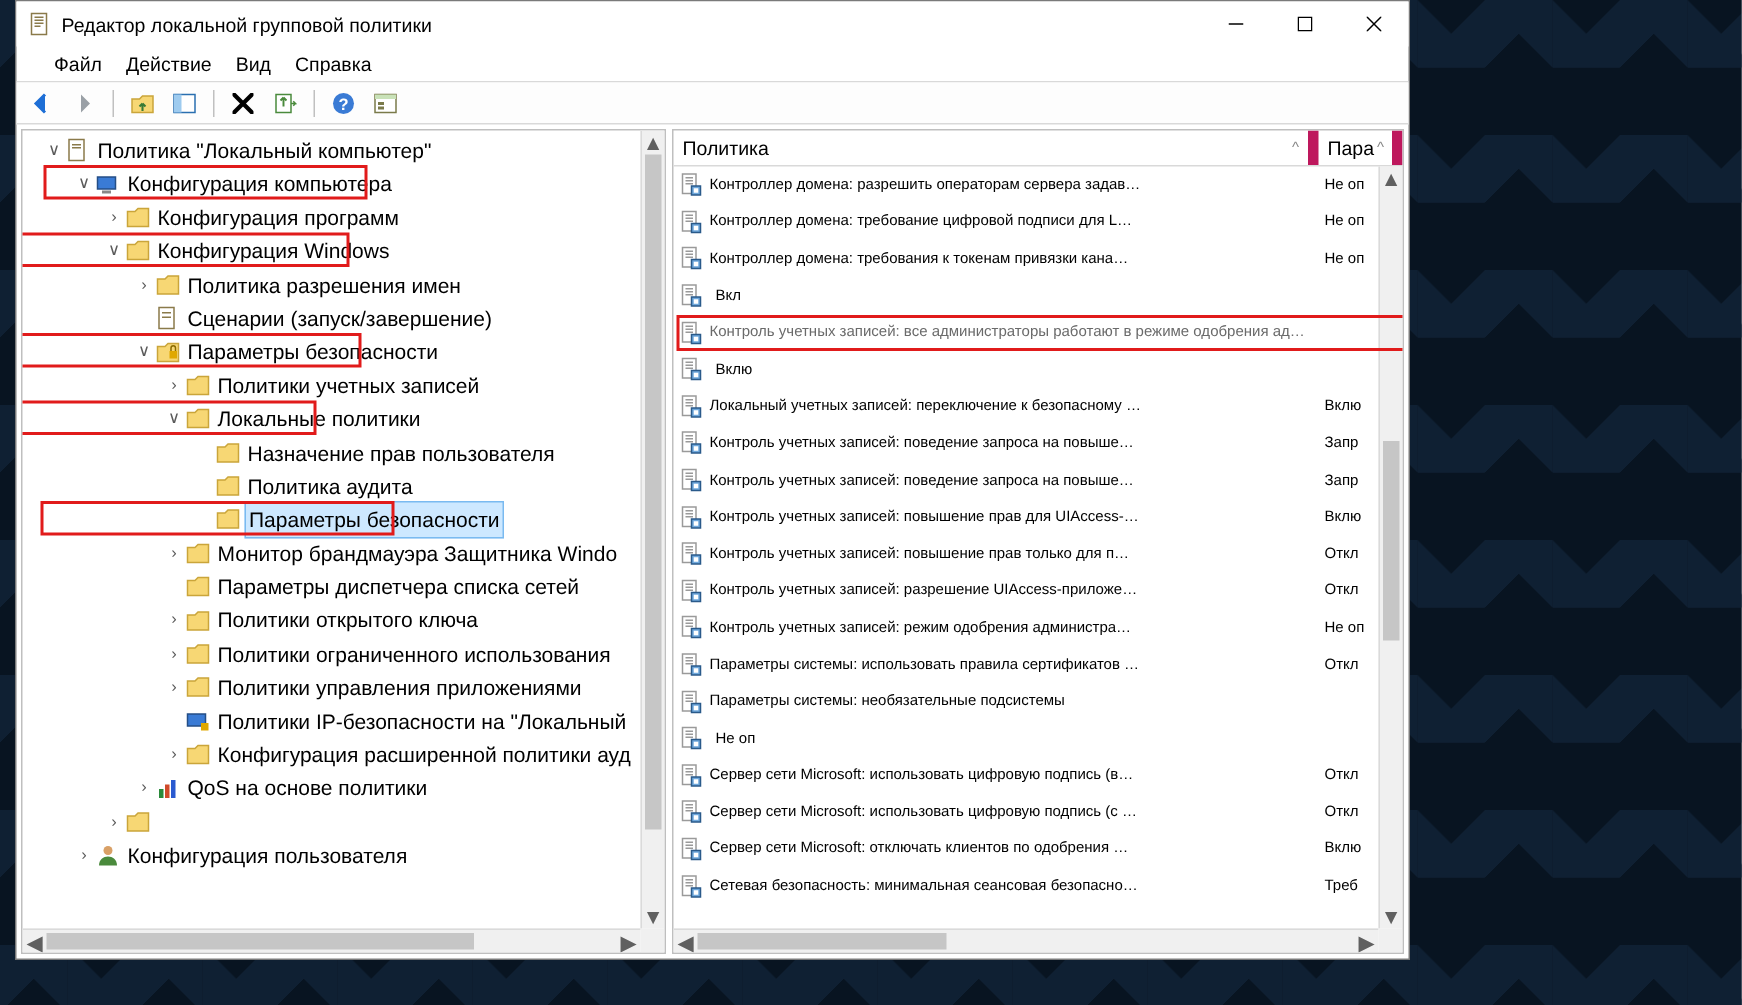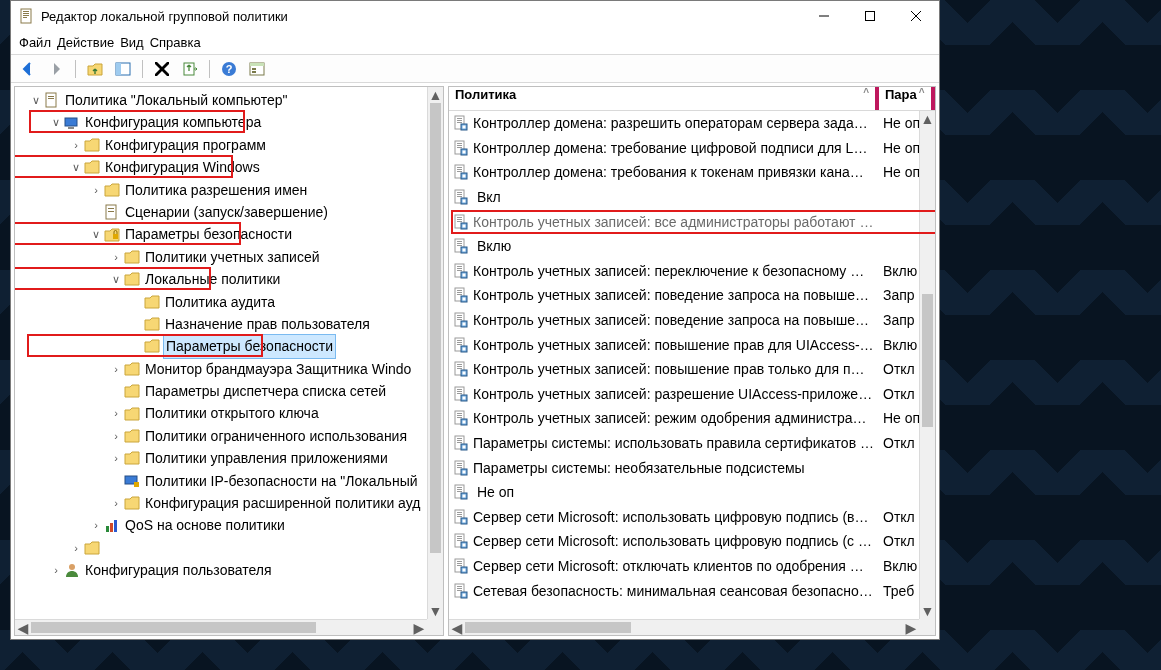--- a/index.html
+++ b/index.html
@@ -47,24 +47,24 @@
     width: 46px; height: 30px;
     display: flex; align-items: center; justify-content: center;
     font-family: "Segoe MDL2 Assets","Segoe UI", sans-serif;
   }
   .winbtn svg { width: 10px; height: 10px; }
   
   .menubar {
     height: 24px;
     display: flex;
     align-items: center;
-    padding-left: 8px;
+    padding-left: 25px;
     border-bottom: 1px solid #d9d9d9;
     font-size: 13px;
-    gap: 6px;
+    gap: 16px;
   }
   
   .toolbar {
     height: 28px;
     display: flex;
     align-items: center;
     gap: 6px;
     padding-left: 6px;
     border-bottom: 1px solid #d9d9d9;
     background: #fdfdfd;
@@ -121,24 +121,24 @@
   .tree-row.sel .label { background:#cde8ff; border:1px solid #7abaf0; padding:0 2px; margin-left:-2px;}
   .indent-1 { padding-left: 12px; }
   .indent-2 { padding-left: 32px; }
   .indent-3 { padding-left: 52px; }
   .indent-4 { padding-left: 72px; }
   .indent-5 { padding-left: 92px; }
   .indent-6 { padding-left: 112px; }
 
   
   .list-header { height: 24px; display:flex; border-bottom:1px solid #d9d9d9; font-size:13px; align-items:center;}
-  .list-header .col { padding-left:6px; border-right:4px solid #be185d; height:100%; display:flex; font-weight:bold;}
+  .list-header .col { padding-left:6px; border-right:7px solid #be185d; height:100%; display:flex; align-items:center;}
   .col-policy { flex:1; min-width:0;}
   .col-param { width: 56px; flex:0 0 56px;}
-  .list-rows { flex:1; overflow:hidden; position:relative; font-size:14px;}
+  .list-rows { flex:1; overflow:hidden; position:relative; font-size:10px;}
   .list-row { height:24.6px; display:flex; align-items:center; white-space:nowrap;}
   .list-row .ric { width:24px; display:flex; align-items:center; justify-content:center; flex-shrink:0;}
   .list-row .rtext { flex:1; overflow:hidden; text-overflow:ellipsis; min-width:0; padding-right:4px;}
   .list-row .rparam { width:56px; flex:0 0 56px; overflow:hidden; padding-left:4px;}
   .list-row.highlight .rtext { color:#6a6a6a; }
 
   
   .folder { width:16px; height:14px; }
   .policy-icon { width:16px; height:16px; }
 
@@ -352,31 +352,31 @@
           <div class="red-overlay" style="left:-16px; top:-1px; width:210px; height:23px;"></div>
         </div>
 
         <div class="tree-row indent-6">
           <span class="tw"></span>
           <span class="ic">
               <svg class="folder" viewBox="0 0 16 14">
                 <path d="M1 3h5l2-2h7v12H1z" fill="#f7d774" stroke="#caa53a"></path>
               </svg>
             </span>
-          <span class="label">Политика аудита</span>
+          <span class="label">Назначение прав пользователя</span>
         </div>
 
         <div class="tree-row indent-6">
           <span class="tw"></span>
           <span class="ic">
               <svg class="folder" viewBox="0 0 16 14">
                 <path d="M1 3h5l2-2h7v12H1z" fill="#f7d774" stroke="#caa53a"></path>
               </svg>
             </span>
-          <span class="label">Назначение прав пользователя</span>
+          <span class="label">Политика аудита</span>
         </div>
 
         <div class="tree-row indent-6 sel" style="position:relative;">
           <span class="tw"></span>
           <span class="ic">
               <svg class="folder" viewBox="0 0 16 14">
                 <path d="M1 3h5l2-2h7v12H1z" fill="#f7d774" stroke="#caa53a"></path>
               </svg>
             </span>
           <span class="label">Параметры безопасности</span>
@@ -604,21 +604,21 @@
             <span class="ric">
               <svg class="policy-icon" viewBox="0 0 16 16">
                 <rect x="2" y="1" width="9" height="13" fill="#fff" stroke="#9a9a9a"></rect>
                 <rect x="4" y="3" width="5" height="1" fill="#9a9a9a"></rect>
                 <rect x="4" y="5" width="5" height="1" fill="#9a9a9a"></rect>
                 <rect x="4" y="7" width="5" height="1" fill="#9a9a9a"></rect>
                 <rect x="8" y="9" width="6" height="6" fill="#6fa8dc" stroke="#2a5a8a"></rect>
                 <rect x="9.5" y="10.5" width="3" height="3" fill="#fff"></rect>
               </svg>
             </span>
-            <span class="rtext">Контроль учетных записей: переключение к безопасному …</span>
+            <span class="rtext">Локальный учетных записей: переключение к безопасному …</span>
             <span class="rparam">Вклю</span>
           </div>
           <div class="list-row">
             <span class="ric">
               <svg class="policy-icon" viewBox="0 0 16 16">
                 <rect x="2" y="1" width="9" height="13" fill="#fff" stroke="#9a9a9a"></rect>
                 <rect x="4" y="3" width="5" height="1" fill="#9a9a9a"></rect>
                 <rect x="4" y="5" width="5" height="1" fill="#9a9a9a"></rect>
                 <rect x="4" y="7" width="5" height="1" fill="#9a9a9a"></rect>
                 <rect x="8" y="9" width="6" height="6" fill="#6fa8dc" stroke="#2a5a8a"></rect>

